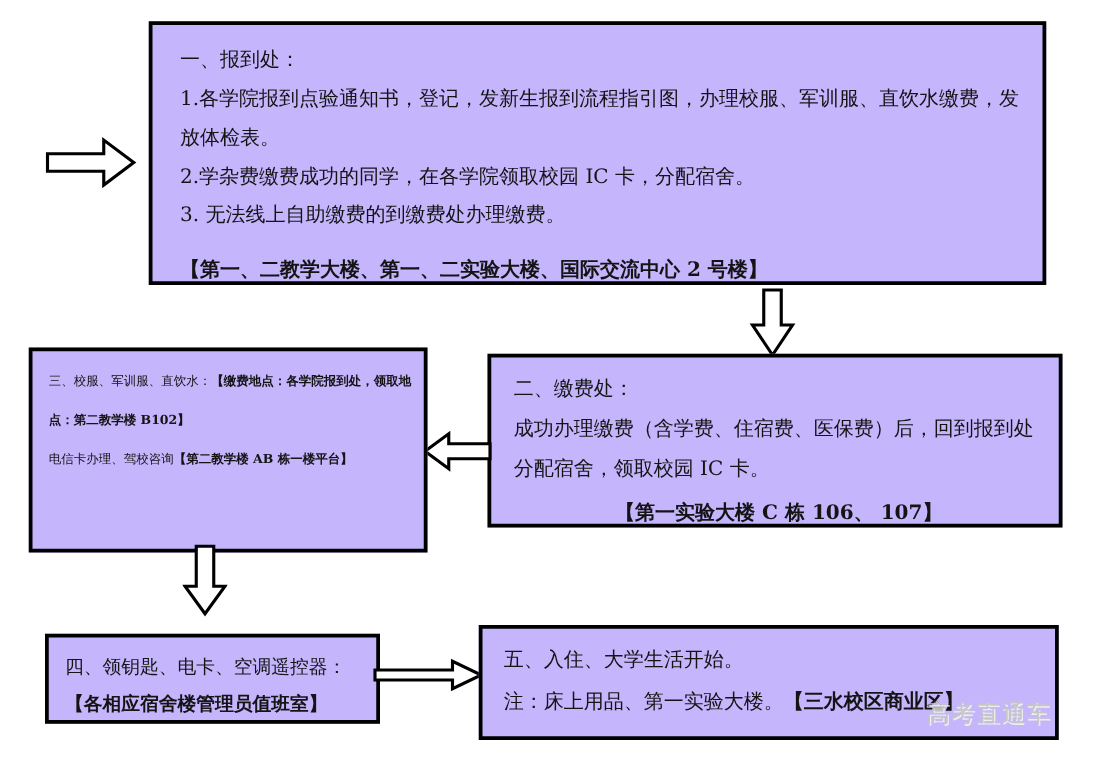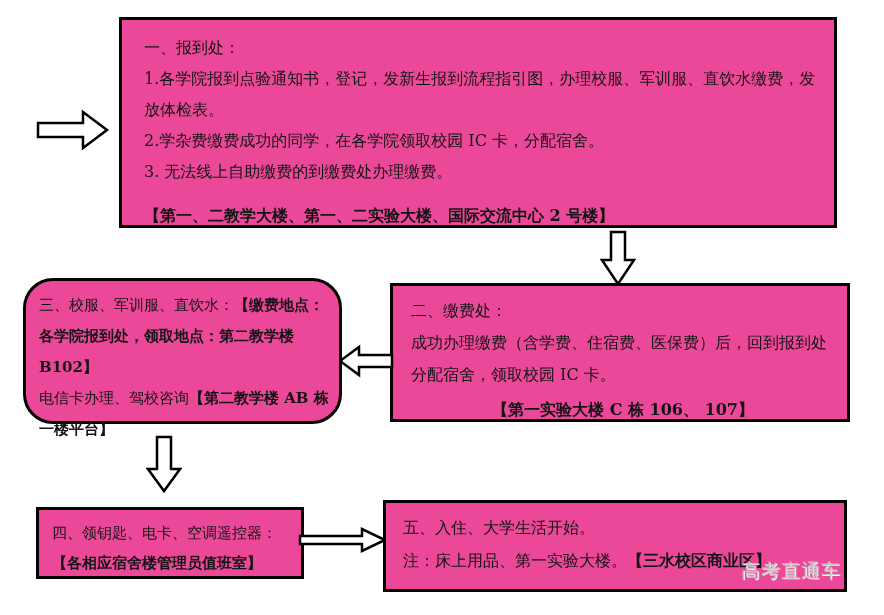--- a/index.html
+++ b/index.html
@@ -3,31 +3,31 @@
 <meta charset="utf-8">
 <style>
   html,body { margin:0; padding:0; background:#ffffff; }
   .canvas {
     position:relative; width:884px; height:615px; background:#ffffff;
     font-family:"DejaVu Serif","Liberation Serif",serif;
     color:#141414; overflow:hidden;
   }
   .flow-box {
     position:absolute; box-sizing:border-box;
-    border:3px solid #000000; background:#ec4899;
+    border:3px solid #000000; background:#c4b5fd;
   }
   .flow-box p { margin:0; }
   .loc { font-weight:700; }
   #box-checkin  { left:119px; top:17px;  width:718px; height:211px; padding:12px 6px 0 22px;  font-size:16px; }
   #box-checkin p { line-height:31px; }
   #box-checkin .loc-line { margin-top:13px; }
   #box-payment  { left:390px; top:283px; width:460px; height:139px; padding:9px 12px 0 18px;  font-size:16px; }
   #box-payment p { line-height:32px; }
   #box-payment .loc-line { margin-top:3px;text-align:center; }
-  #box-uniform  { left:23px;  top:278px; width:319px; height:146px; padding:9px 9px 0 13px;   font-size:15px;border-radius:30px; }
+  #box-uniform  { left:23px;  top:278px; width:319px; height:164px; padding:9px 9px 0 13px;   font-size:10px; }
   #box-uniform p { line-height:31px; }
   #box-keys     { left:36px;  top:507px; width:268px; height:72px;  padding:8px 8px 0 13px;   font-size:15px; }
   #box-keys p { line-height:30px; }
   #box-movein   { left:383px; top:500px; width:464px; height:92px;  padding:10px 10px 0 17px; font-size:16px;font-family:Liberation Mono, monospace; }
   #box-movein p { line-height:33px; }
   .arrow { position:absolute; }
   .arrow polygon { fill:#ffffff; stroke:#000000; stroke-width:2.5; stroke-linejoin:miter; }
   .watermark {
     position:absolute; left:741px; top:558px; z-index:5;
     font-family:"DejaVu Sans","Liberation Sans",sans-serif;

